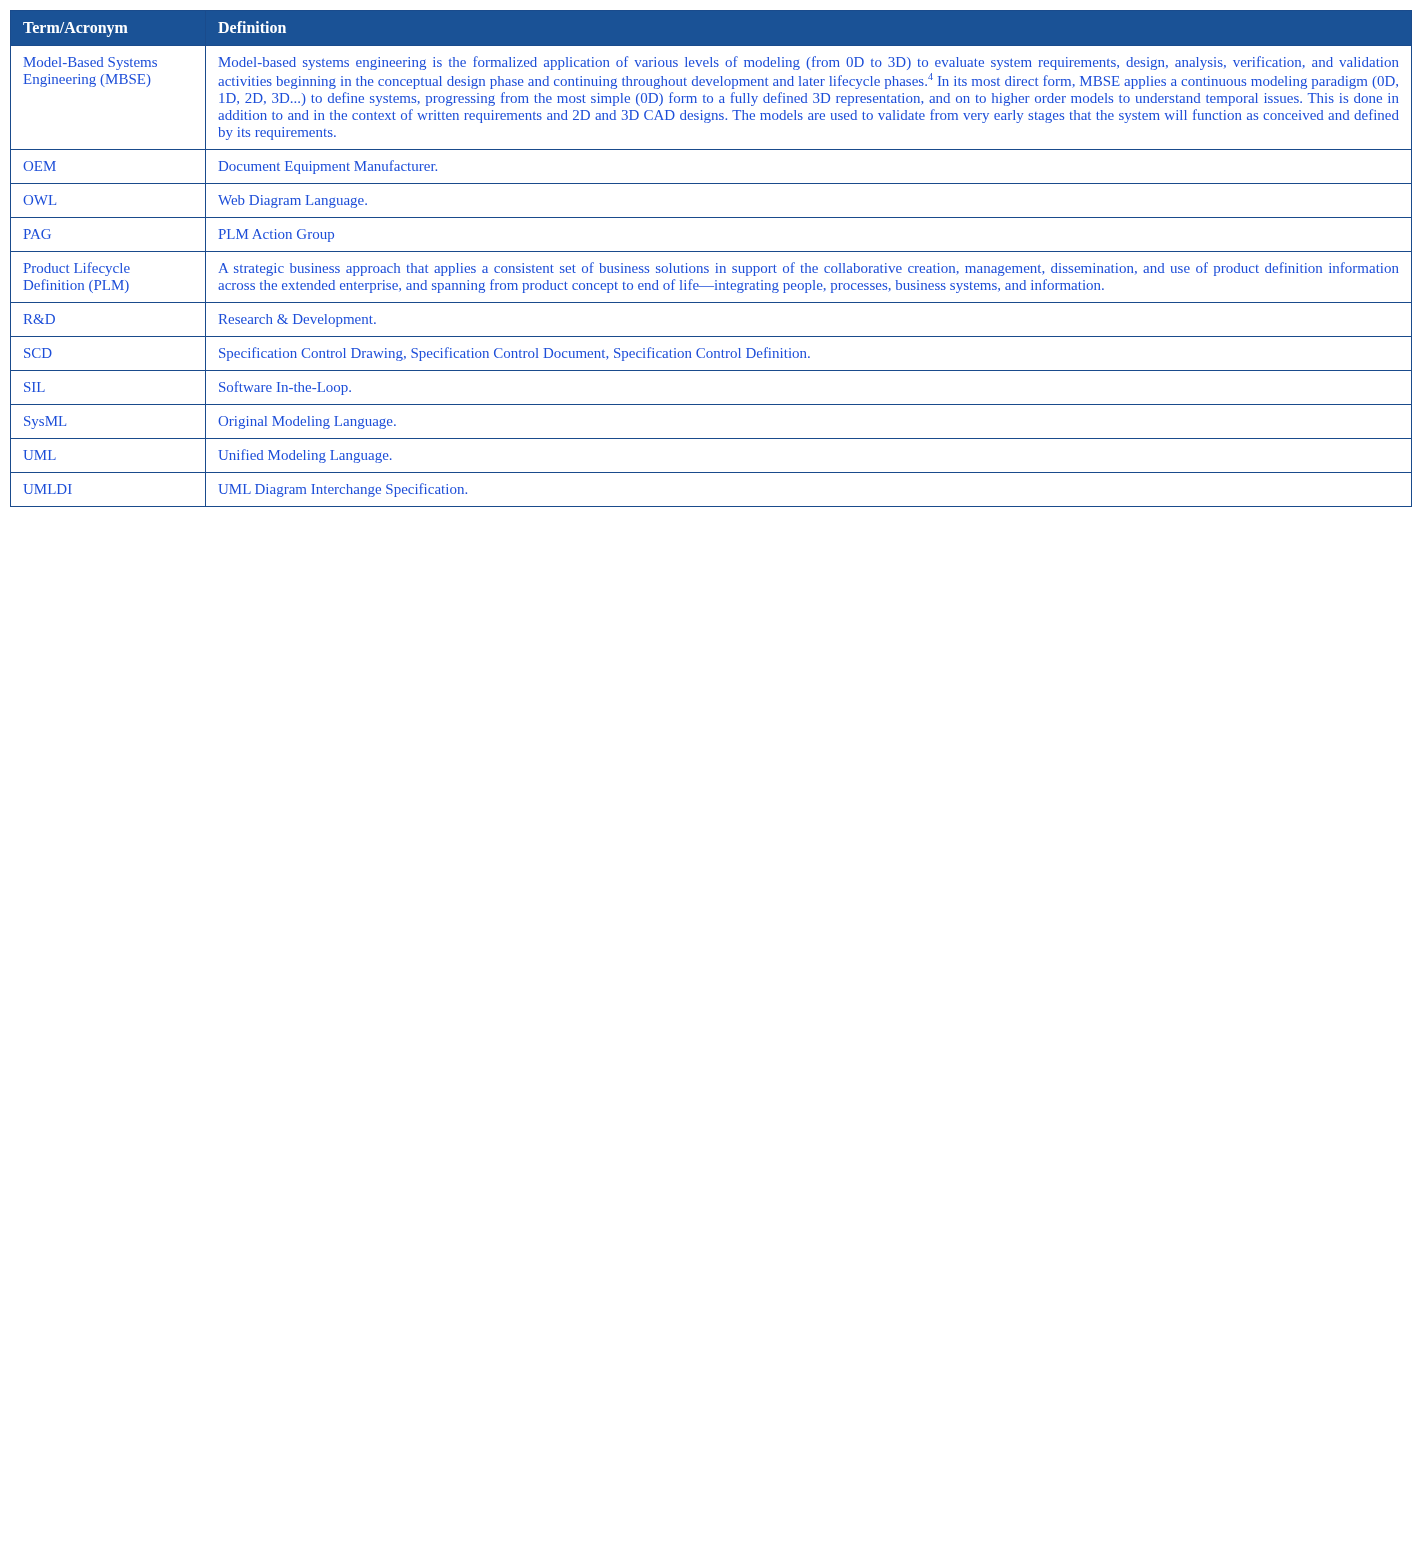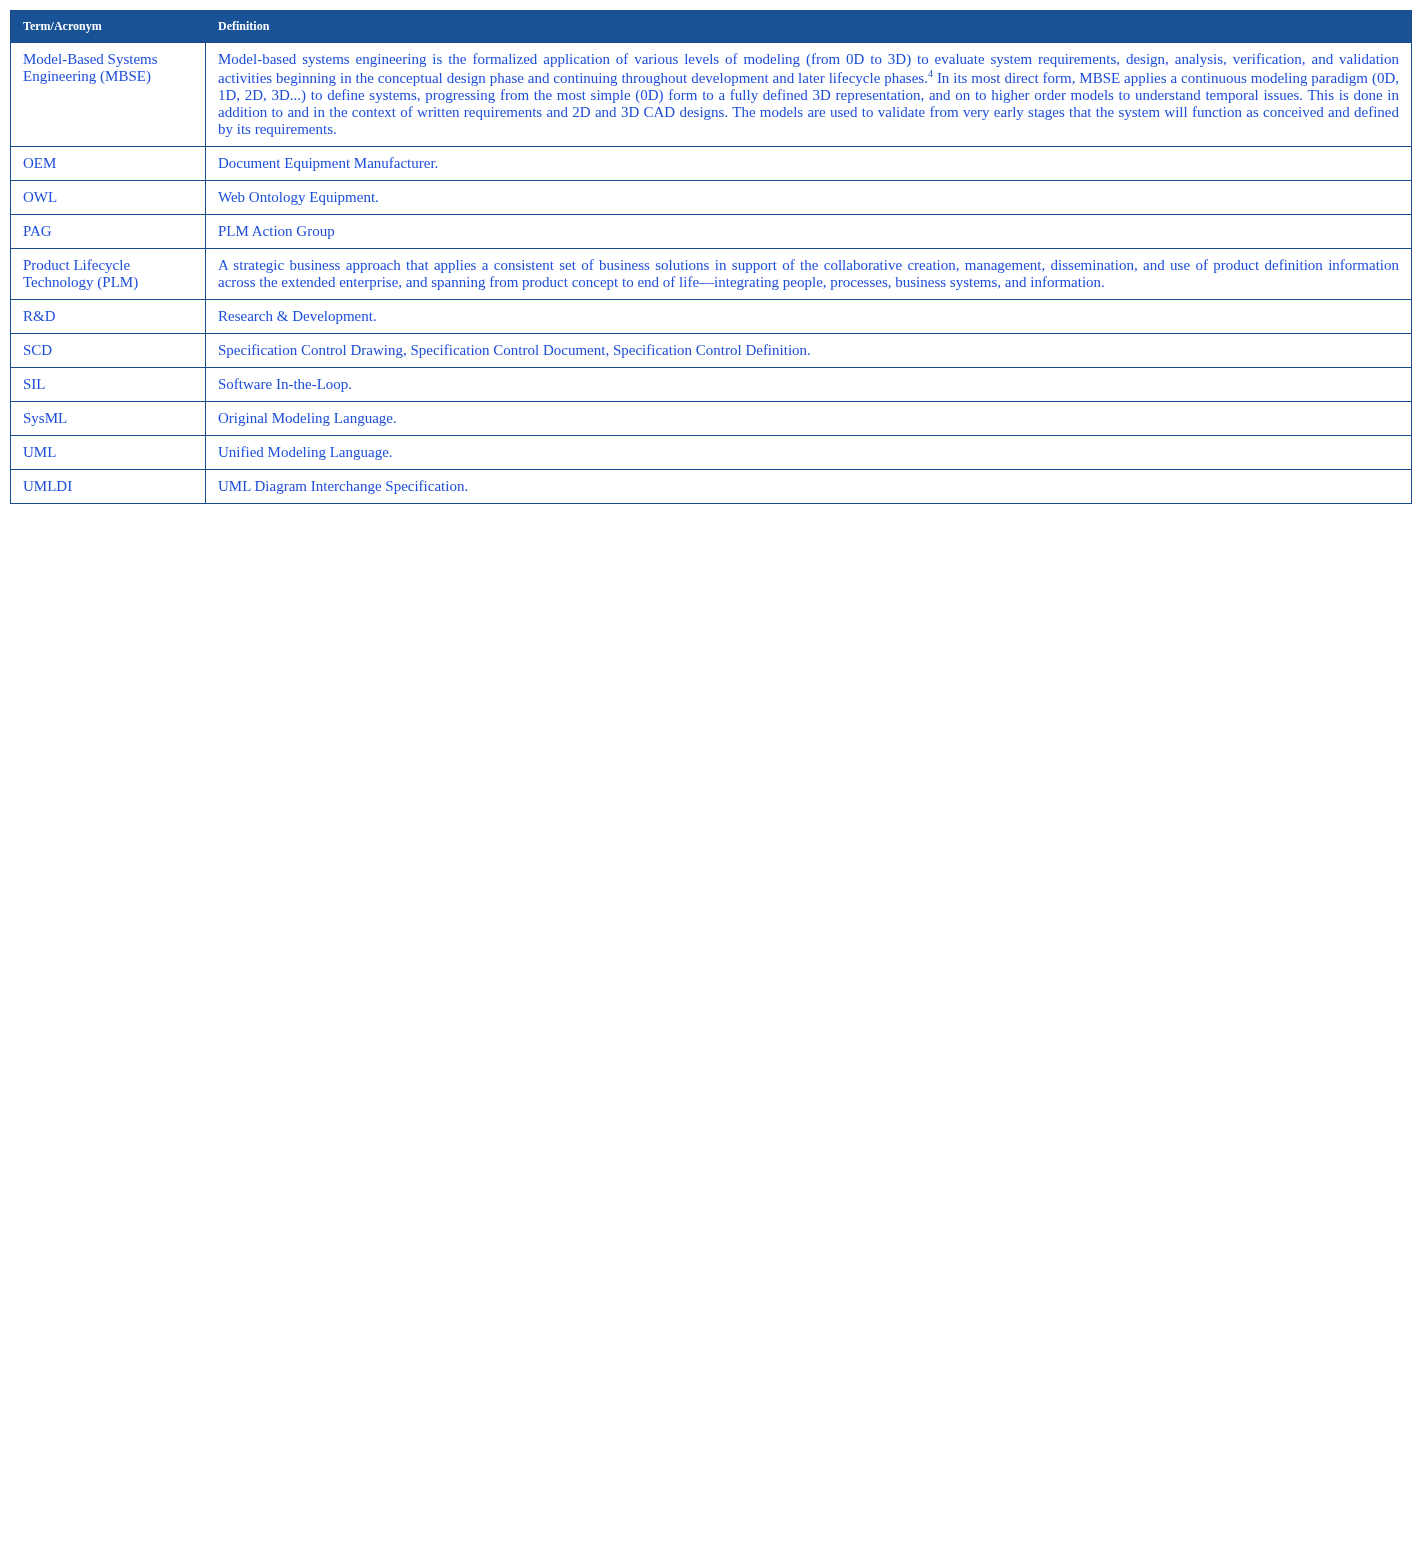--- a/index.html
+++ b/index.html
@@ -24,21 +24,21 @@
     thead tr {
       background-color: #1a5296;
     }
 
     thead th {
       color: #fff;
       font-weight: bold;
       padding: 8px 12px;
       text-align: left;
       border: 1.5px solid #1a4b8c;
-      font-size: 12px;
+      font-size: 16px;
     }
 
     tbody tr {
       border: 1.5px solid #1a4b8c;
     }
 
     tbody td {
       padding: 8px 12px;
       vertical-align: top;
       border: 1.5px solid #1a4b8c;
@@ -72,28 +72,28 @@
   <tr>
         <td class="term-col">Model-Based Systems Engineering (MBSE)</td>
         <td class="def-col"><span>Model-based systems engineering is the formalized application of various levels of modeling (from 0D to 3D) to evaluate system requirements, design, analysis, verification, and validation activities beginning in the conceptual design phase and continuing throughout development and later lifecycle phases.</span><sup>4</sup><span> In its most direct form, MBSE applies a continuous modeling paradigm (0D, 1D, 2D, 3D...) to define systems, progressing from the most simple (0D) form to a fully defined 3D representation, and on to higher order models to understand temporal issues. This is done in addition to and in the context of written requirements and 2D and 3D CAD designs. The models are used to validate from very early stages that the system will function as conceived and defined by its requirements.</span></td>
       </tr>
       <tr>
         <td class="term-col">OEM</td>
         <td class="def-col">Document Equipment Manufacturer.</td>
       </tr>
       <tr>
         <td class="term-col">OWL</td>
-        <td class="def-col">Web Ontology Equipment.</td>
+        <td class="def-col">Web Diagram Language.</td>
       </tr>
       <tr>
         <td class="term-col">PAG</td>
         <td class="def-col">PLM Action Group</td>
       </tr>
       <tr>
-        <td class="term-col">Product Lifecycle Technology (PLM)</td>
+        <td class="term-col">Product Lifecycle Definition (PLM)</td>
         <td class="def-col">A strategic business approach that applies a consistent set of business solutions in support of the collaborative creation, management, dissemination, and use of product definition information across the extended enterprise, and spanning from product concept to end of life—integrating people, processes, business systems, and information.</td>
       </tr>
       <tr>
         <td class="term-col">R&amp;D</td>
         <td class="def-col">Research &amp; Development.</td>
       </tr>
       <tr>
         <td class="term-col">SCD</td>
         <td class="def-col">Specification Control Drawing, Specification Control Document, Specification Control Definition.</td>
       </tr>

